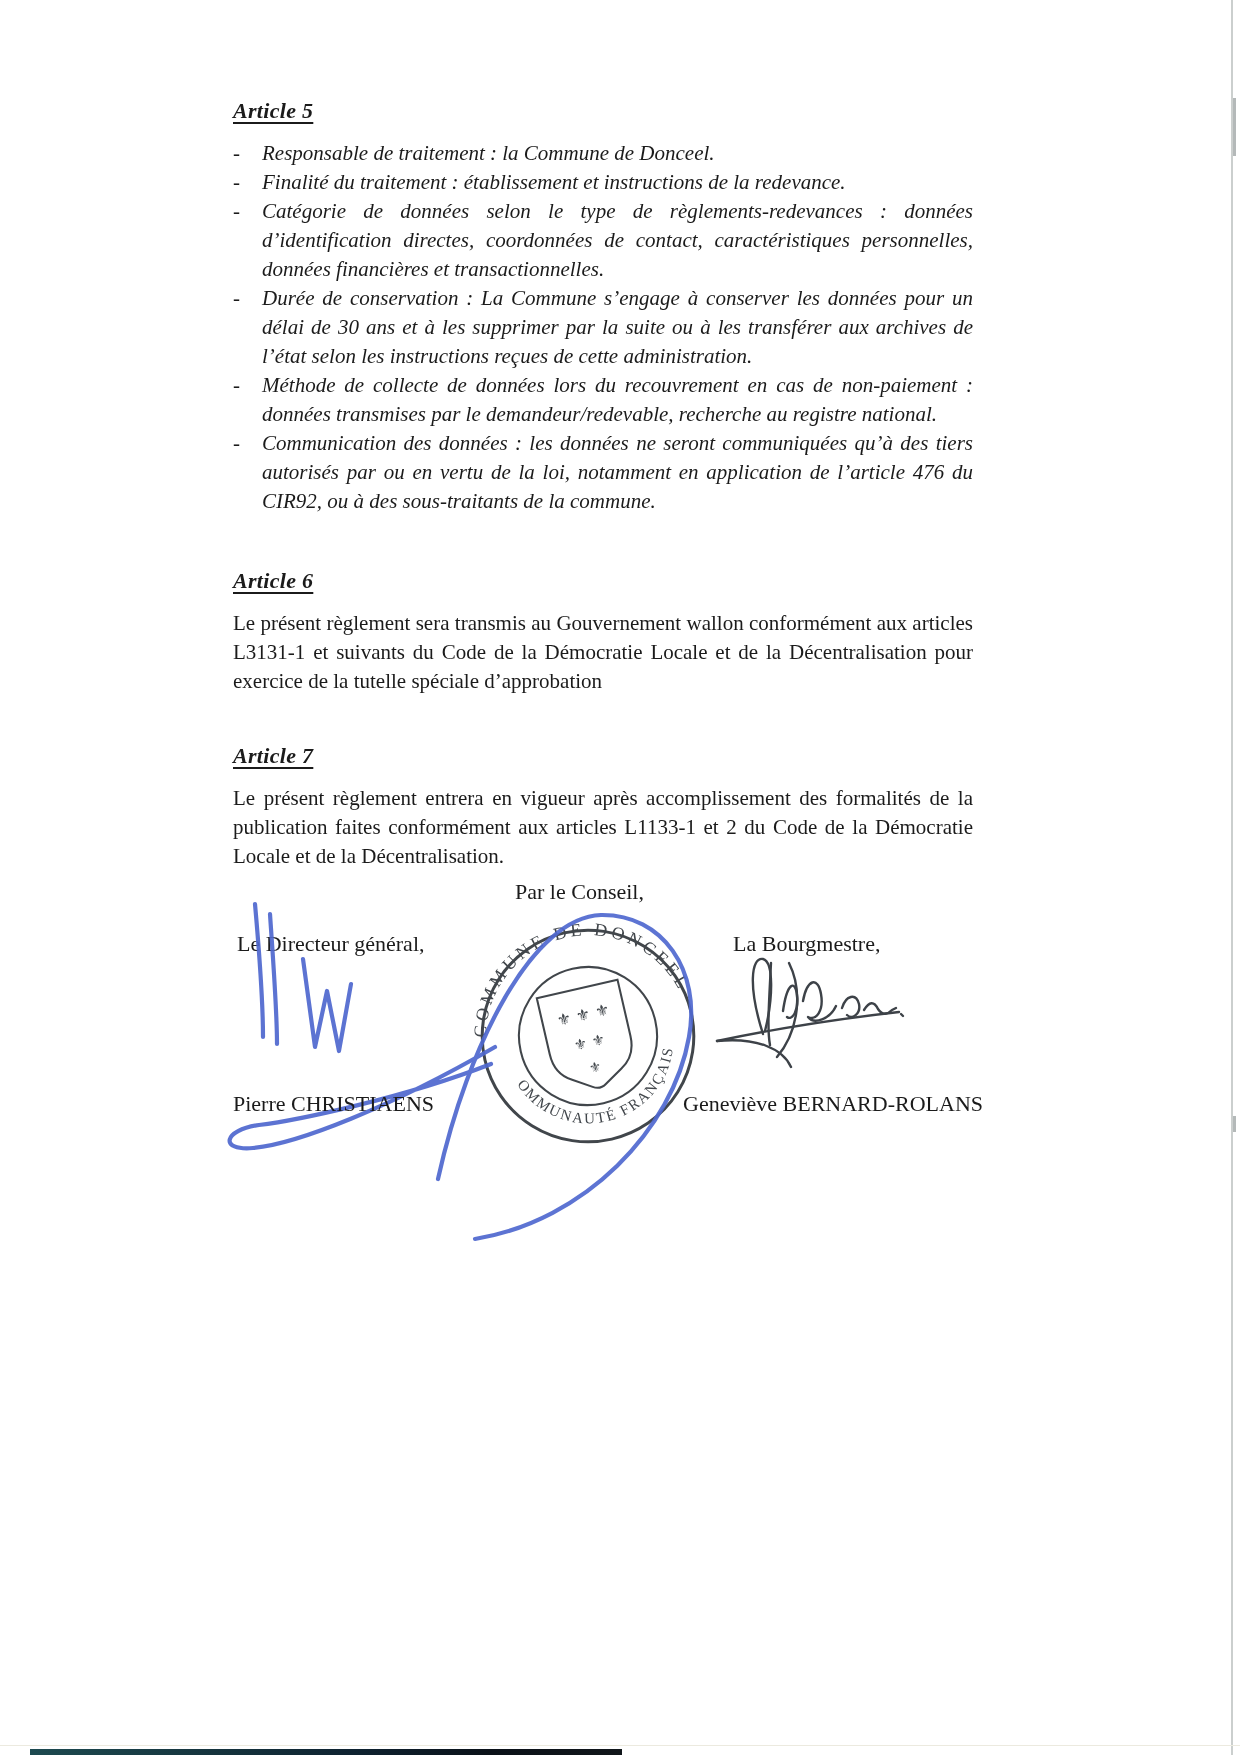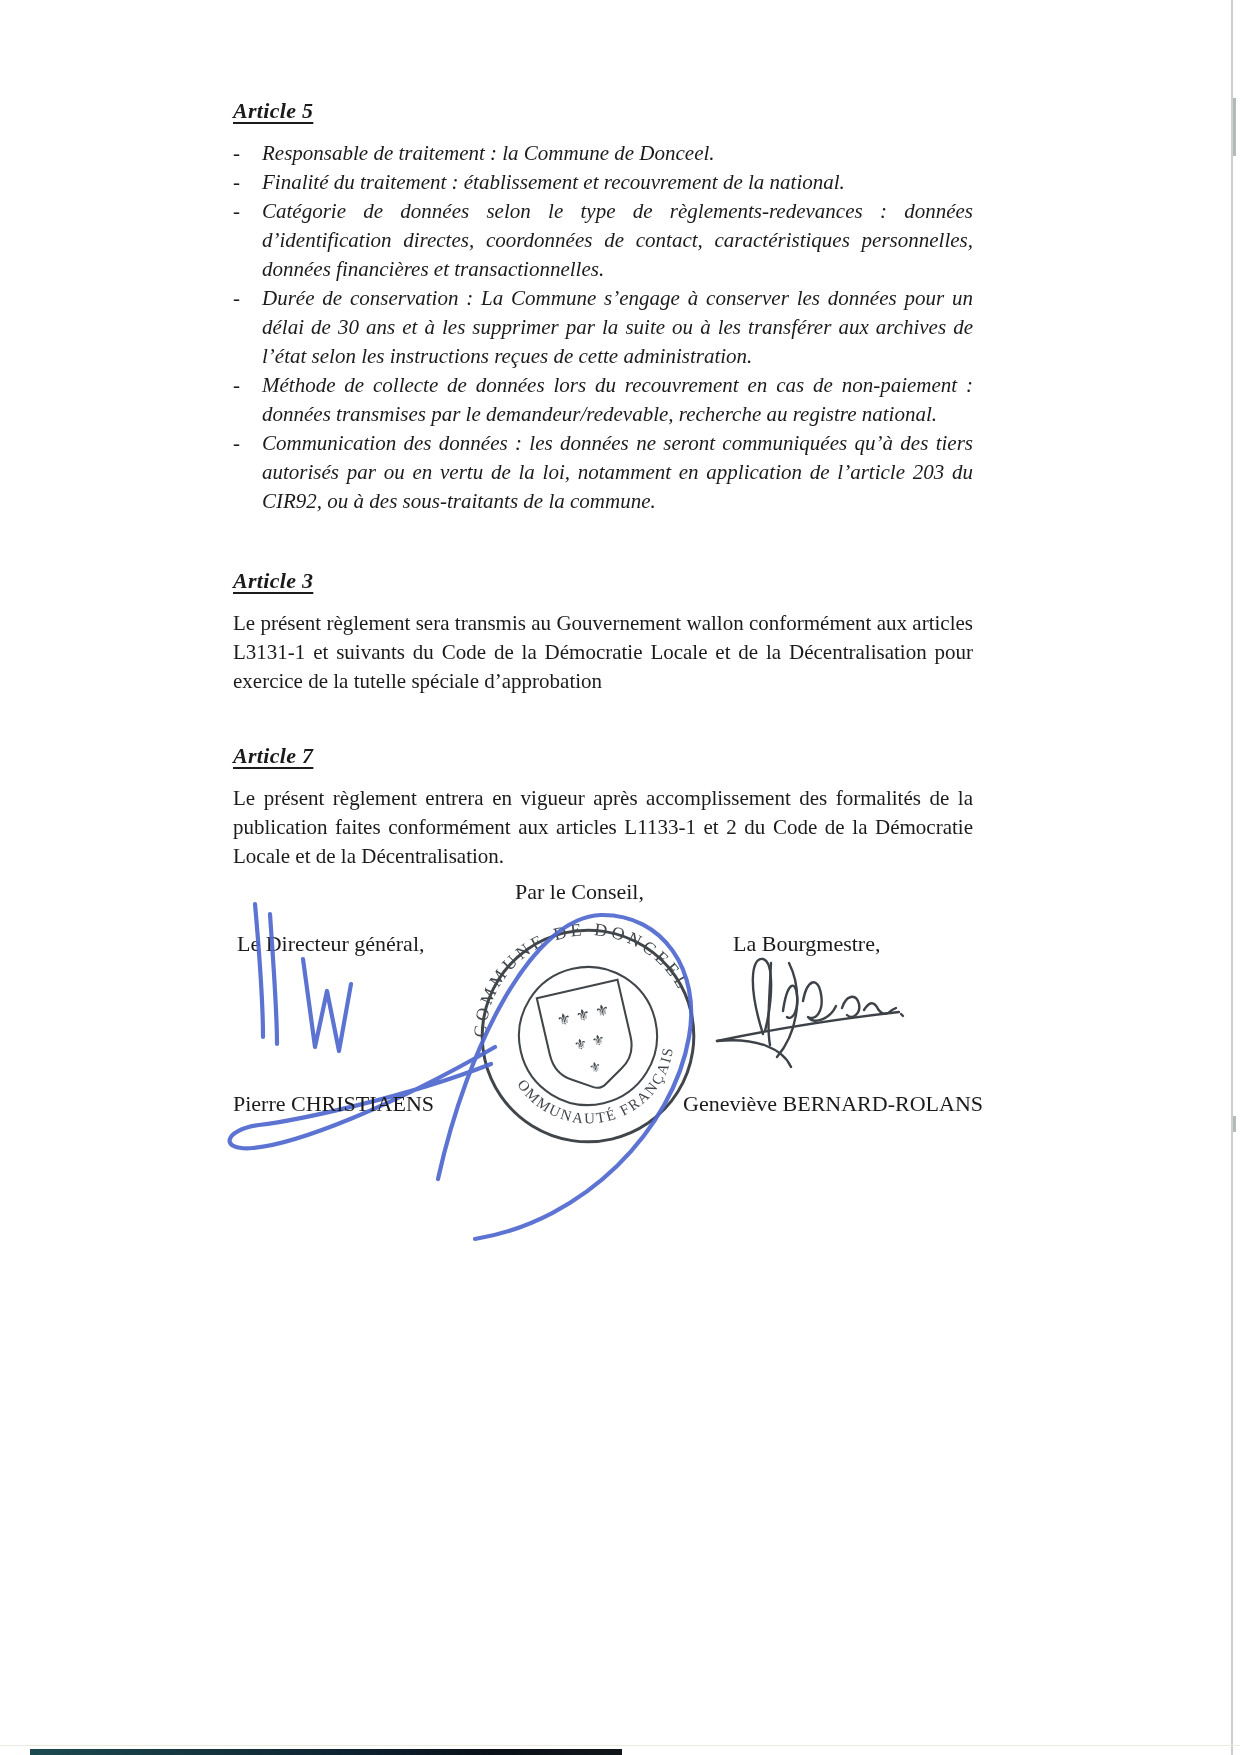--- a/index.html
+++ b/index.html
@@ -62,43 +62,43 @@
 
     <section class="a5">
       <h2 class="article">Article 5</h2>
       <div class="list">
         <div class="li">
           <span class="dash">-</span>
           <span class="txt">Responsable de traitement : la Commune de Donceel.</span>
         </div>
         <div class="li">
           <span class="dash">-</span>
-          <span class="txt">Finalité du traitement : établissement et recouvrement de la national.</span>
+          <span class="txt">Finalité du traitement : établissement et instructions de la redevance.</span>
         </div>
         <div class="li">
           <span class="dash">-</span>
           <span class="txt">Catégorie de données selon le type de règlements-redevances : données d’identification directes, coordonnées de contact, caractéristiques personnelles, données financières et transactionnelles.</span>
         </div>
         <div class="li">
           <span class="dash">-</span>
           <span class="txt">Durée de conservation : La Commune s’engage à conserver les données pour un délai de 30 ans et à les supprimer par la suite ou à les transférer aux archives de l’état selon les instructions reçues de cette administration.</span>
         </div>
         <div class="li">
           <span class="dash">-</span>
           <span class="txt">Méthode de collecte de données lors du recouvrement en cas de non-paiement : données transmises par le demandeur/redevable, recherche au registre national.</span>
         </div>
         <div class="li">
           <span class="dash">-</span>
-          <span class="txt">Communication des données : les données ne seront communiquées qu’à des tiers autorisés par ou en vertu de la loi, notamment en application de l’article 203 du CIR92, ou à des sous-traitants de la commune.</span>
+          <span class="txt">Communication des données : les données ne seront communiquées qu’à des tiers autorisés par ou en vertu de la loi, notamment en application de l’article 476 du CIR92, ou à des sous-traitants de la commune.</span>
         </div>
       </div>
     </section>
 
     <section class="a6">
-      <h2 class="article">Article 3</h2>
+      <h2 class="article">Article 6</h2>
       <p class="body">Le présent règlement sera transmis au Gouvernement wallon conformément aux articles L3131-1 et suivants du Code de la Démocratie Locale et de la Décentralisation pour exercice de la tutelle spéciale d’approbation</p>
     </section>
 
     <section class="a7">
       <h2 class="article">Article 7</h2>
       <p class="body">Le présent règlement entrera en vigueur après accomplissement des formalités de la publication faites conformément aux articles L1133-1 et 2 du Code de la Démocratie Locale et de la Décentralisation.</p>
     </section>
 
     <div class="sigblock">
       <div class="sigtext council">Par le Conseil,</div>

